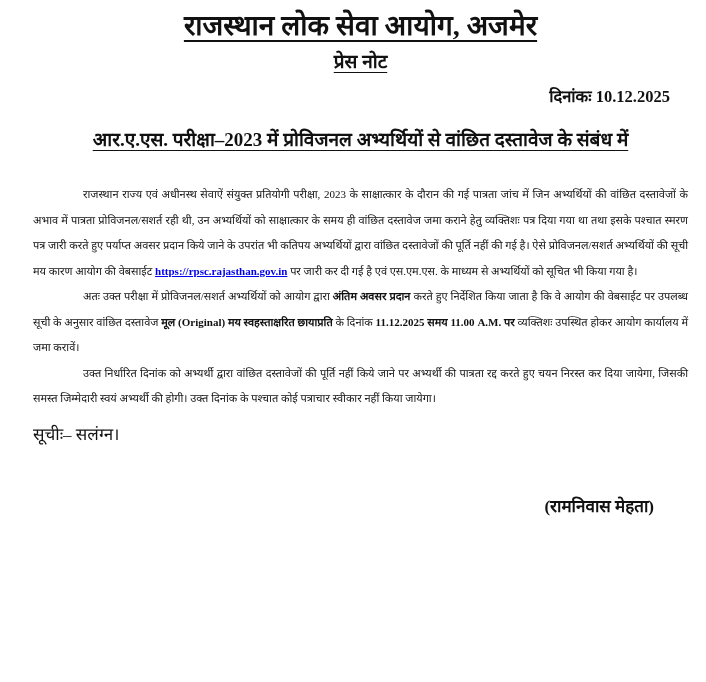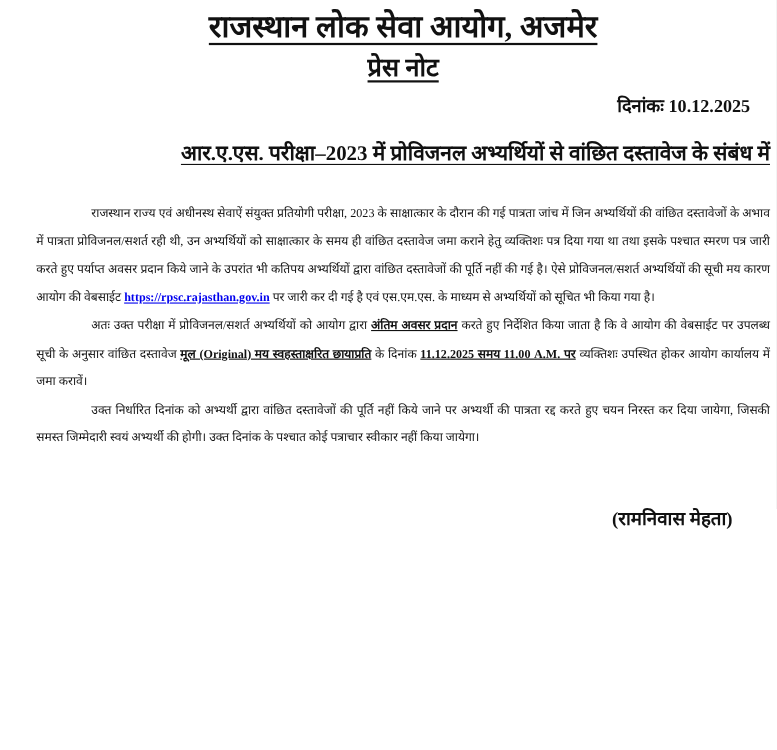--- a/index.html
+++ b/index.html
@@ -3,72 +3,72 @@
 <meta charset="utf-8">
 <style>
   html, body { margin: 0; padding: 0; background: #e8e8e8; }
   .page {
     position: relative;
     width: 706px;
     height: 682px;
     margin: 0 auto;
     background: #ffffff;
     box-sizing: border-box;
-    padding: 6px 6px 0 33px;
+    padding: 6px 18px 0 33px;
     color: #111111;
     font-family: "Liberation Serif", "DejaVu Sans", sans-serif;
     overflow: hidden;
   }
   .doc-title {
     margin: 0;
     text-align: center;
     font-size: 28px;
     line-height: 40px;
     font-weight: bold;
     text-decoration: underline;
     text-underline-offset: 5px;
     text-decoration-thickness: 2px;
   }
   .doc-subtitle {
     margin: 4px 0 0 0;
     text-align: center;
-    font-size: 23px;
+    font-size: 19px;
     line-height: 24px;
     font-weight: bold;
     text-decoration: underline;
     text-underline-offset: 4px;
   }
   .date-line {
     margin-top: 12px;
     text-align: right;
     padding-right: 18px;
     font-size: 16.5px;
     line-height: 22px;
     font-weight: bold;
   }
   .subject-line {
     margin: 20px 0 0 0;
-    text-align: right;
+    text-align: center;
     font-size: 19px;
     line-height: 24px;
     font-weight: bold;
     text-decoration: underline;
     text-underline-offset: 4px;
   }
   .doc-body {
     margin-top: 30px;
     font-size: 11px;
     line-height: 25.5px;
     text-align: justify;
   }
   .doc-body p {
     margin: 0;
     text-indent: 50px;
   }
-  .bold { font-weight: bold; text-decoration: underline; }
+  .bold { font-weight: bold; }
   .doc-link {
     font-weight: bold;
     text-decoration: underline;
     cursor: pointer;
   }
   .attachment-note {
     margin-top: 10px;
     font-size: 17px;
     line-height: 25px;
   }
@@ -97,20 +97,21 @@
   <div class="date-line">दिनांकः 10.12.2025</div>
 
   <h3 class="subject-line">आर.ए.एस. परीक्षा–2023 में प्रोविजनल अभ्यर्थियों से वांछित दस्तावेज के संबंध में</h3>
 
   <div class="doc-body">
     <p><span>राजस्थान राज्य एवं अधीनस्थ सेवाऐं संयुक्त प्रतियोगी परीक्षा, 2023 के साक्षात्कार के दौरान की गई पात्रता जांच में जिन अभ्यर्थियों की वांछित दस्तावेजों के अभाव में पात्रता प्रोविजनल/सशर्त रही थी, उन अभ्यर्थियों को साक्षात्कार के समय ही वांछित दस्तावेज जमा कराने हेतु व्यक्तिशः पत्र दिया गया था तथा इसके पश्चात स्मरण पत्र जारी करते हुए पर्याप्त अवसर प्रदान किये जाने के उपरांत भी कतिपय अभ्यर्थियों द्वारा वांछित दस्तावेजों की पूर्ति नहीं की गई है। ऐसे प्रोविजनल/सशर्त अभ्यर्थियों की सूची मय कारण आयोग की वेबसाईट </span><a href="#" class="doc-link bold" style="color: rgb(0, 0, 238);">https://rpsc.rajasthan.gov.in</a><span> पर जारी कर दी गई है एवं एस.एम.एस. के माध्यम से अभ्यर्थियों को सूचित भी किया गया है।</span></p>
     <p><span>अतः उक्त परीक्षा में प्रोविजनल/सशर्त अभ्यर्थियों को आयोग द्वारा </span><span class="bold">अंतिम अवसर प्रदान</span><span> करते हुए निर्देशित किया जाता है कि वे आयोग की वेबसाईट पर उपलब्ध सूची के अनुसार वांछित दस्तावेज </span><span class="bold">मूल (Original) मय स्वहस्ताक्षरित छायाप्रति</span><span> के दिनांक </span><span class="bold">11.12.2025 समय 11.00 A.M. पर</span><span> व्यक्तिशः उपस्थित होकर आयोग कार्यालय में जमा करावें।</span></p>
     <p><span>उक्त निर्धारित दिनांक को अभ्यर्थी द्वारा वांछित दस्तावेजों की पूर्ति नहीं किये जाने पर अभ्यर्थी की पात्रता रद्द करते हुए चयन निरस्त कर दिया जायेगा, जिसकी समस्त जिम्मेदारी स्वयं अभ्यर्थी की होगी। उक्त दिनांक के पश्चात कोई पत्राचार स्वीकार नहीं किया जायेगा।</span></p>
   </div>
 
+  <div class="attachment-note">सूचीः– सलंग्न।</div>
 
   <div class="signature-wrap">
     <div class="signature-block">
       <div>(रामनिवास मेहता)</div>
     </div>
   </div>
 
 </div>
 
 </body></html>

